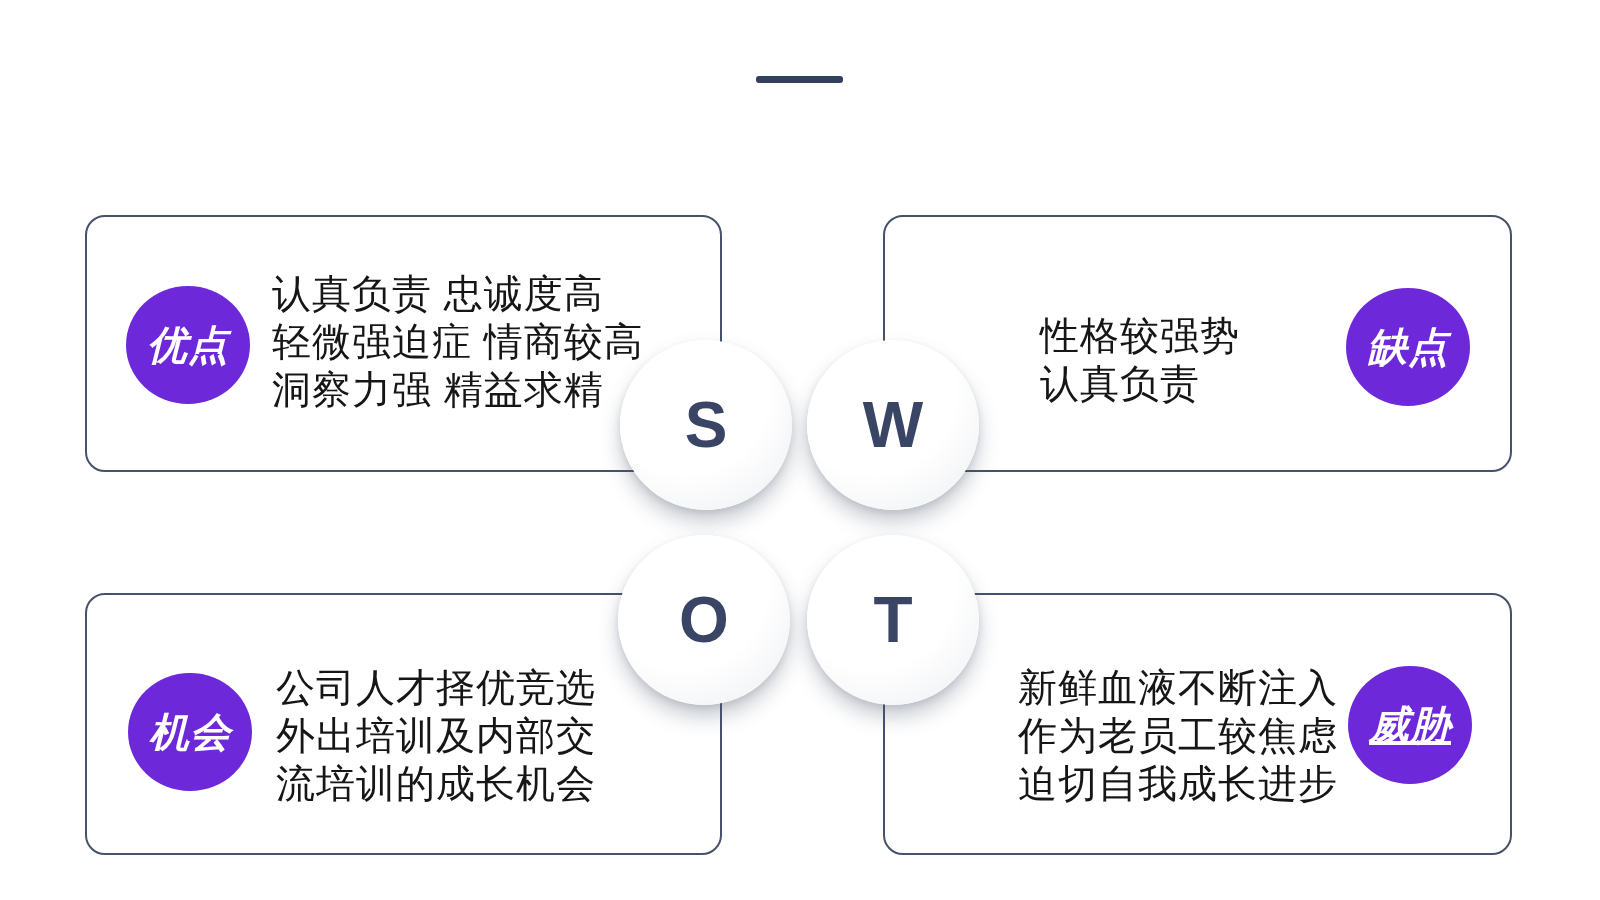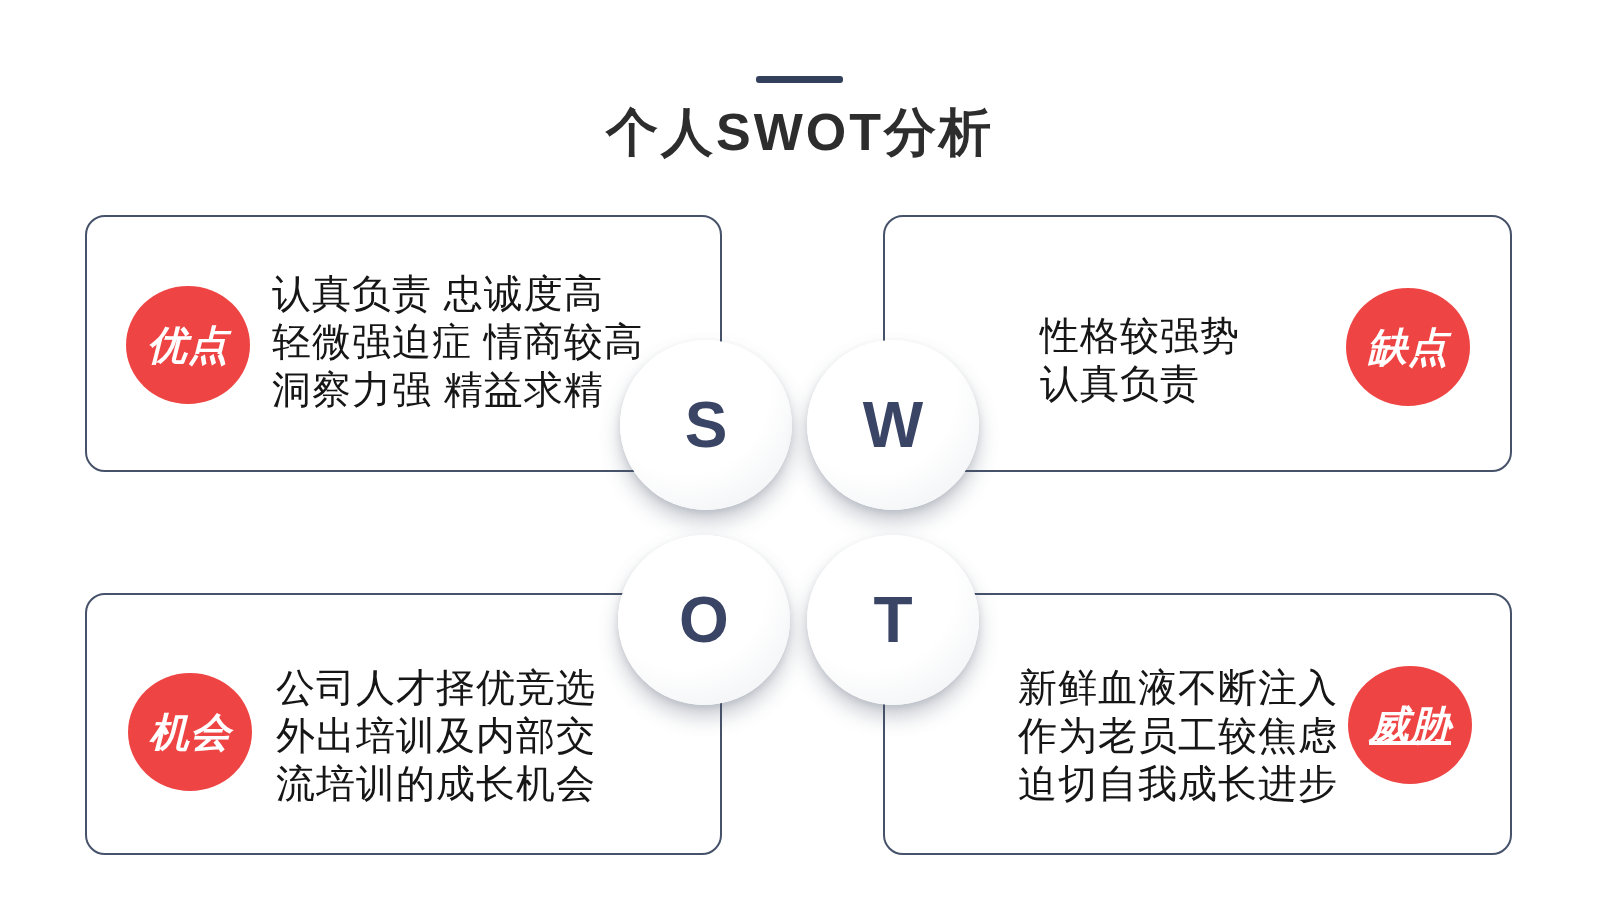--- a/index.html
+++ b/index.html
@@ -25,21 +25,21 @@
     border: 2px solid #46526a; border-radius: 20px;
   }
   .qbox.tl { left: 85px;  top: 215px; width: 637px; height: 257px; }
   .qbox.tr { left: 883px; top: 215px; width: 629px; height: 257px; }
   .qbox.bl { left: 85px;  top: 593px; width: 637px; height: 262px; }
   .qbox.br { left: 883px; top: 593px; width: 629px; height: 262px; }
 
   
   .badge {
     position: absolute; width: 124px; height: 118px; border-radius: 50%;
-    background: #ef4444; color: #ffffff;
+    background: #6d28d9; color: #ffffff;
     display: flex; align-items: center; justify-content: center;
     font-size: 40px; font-weight: 800; font-style: italic;
     letter-spacing: 1px; z-index: 3;
   }
   .badge.strengths     { left: 126px;  top: 286px; }
   .badge.weaknesses    { left: 1346px; top: 288px; }
   .badge.opportunities { left: 128px;  top: 673px; }
   .badge.threats       { left: 1348px; top: 666px; text-decoration: underline; }
 
   
@@ -64,21 +64,20 @@
   .coin.w { left: 807px; top: 340px; }
   .coin.o { left: 618px; top: 535px; }
   .coin.t { left: 807px; top: 535px; }
 </style>
 </head>
 <body>
 
 <div class="stage">
 
   <div class="accent-bar"></div>
-  <h1 class="title">个人SWOT分析</h1>
 
   <div class="qbox tl"></div>
   <div class="qbox tr"></div>
   <div class="qbox bl"></div>
   <div class="qbox br"></div>
 
   <div class="badge strengths">
     <span>优点</span>
   </div>
   <div class="badge weaknesses">

